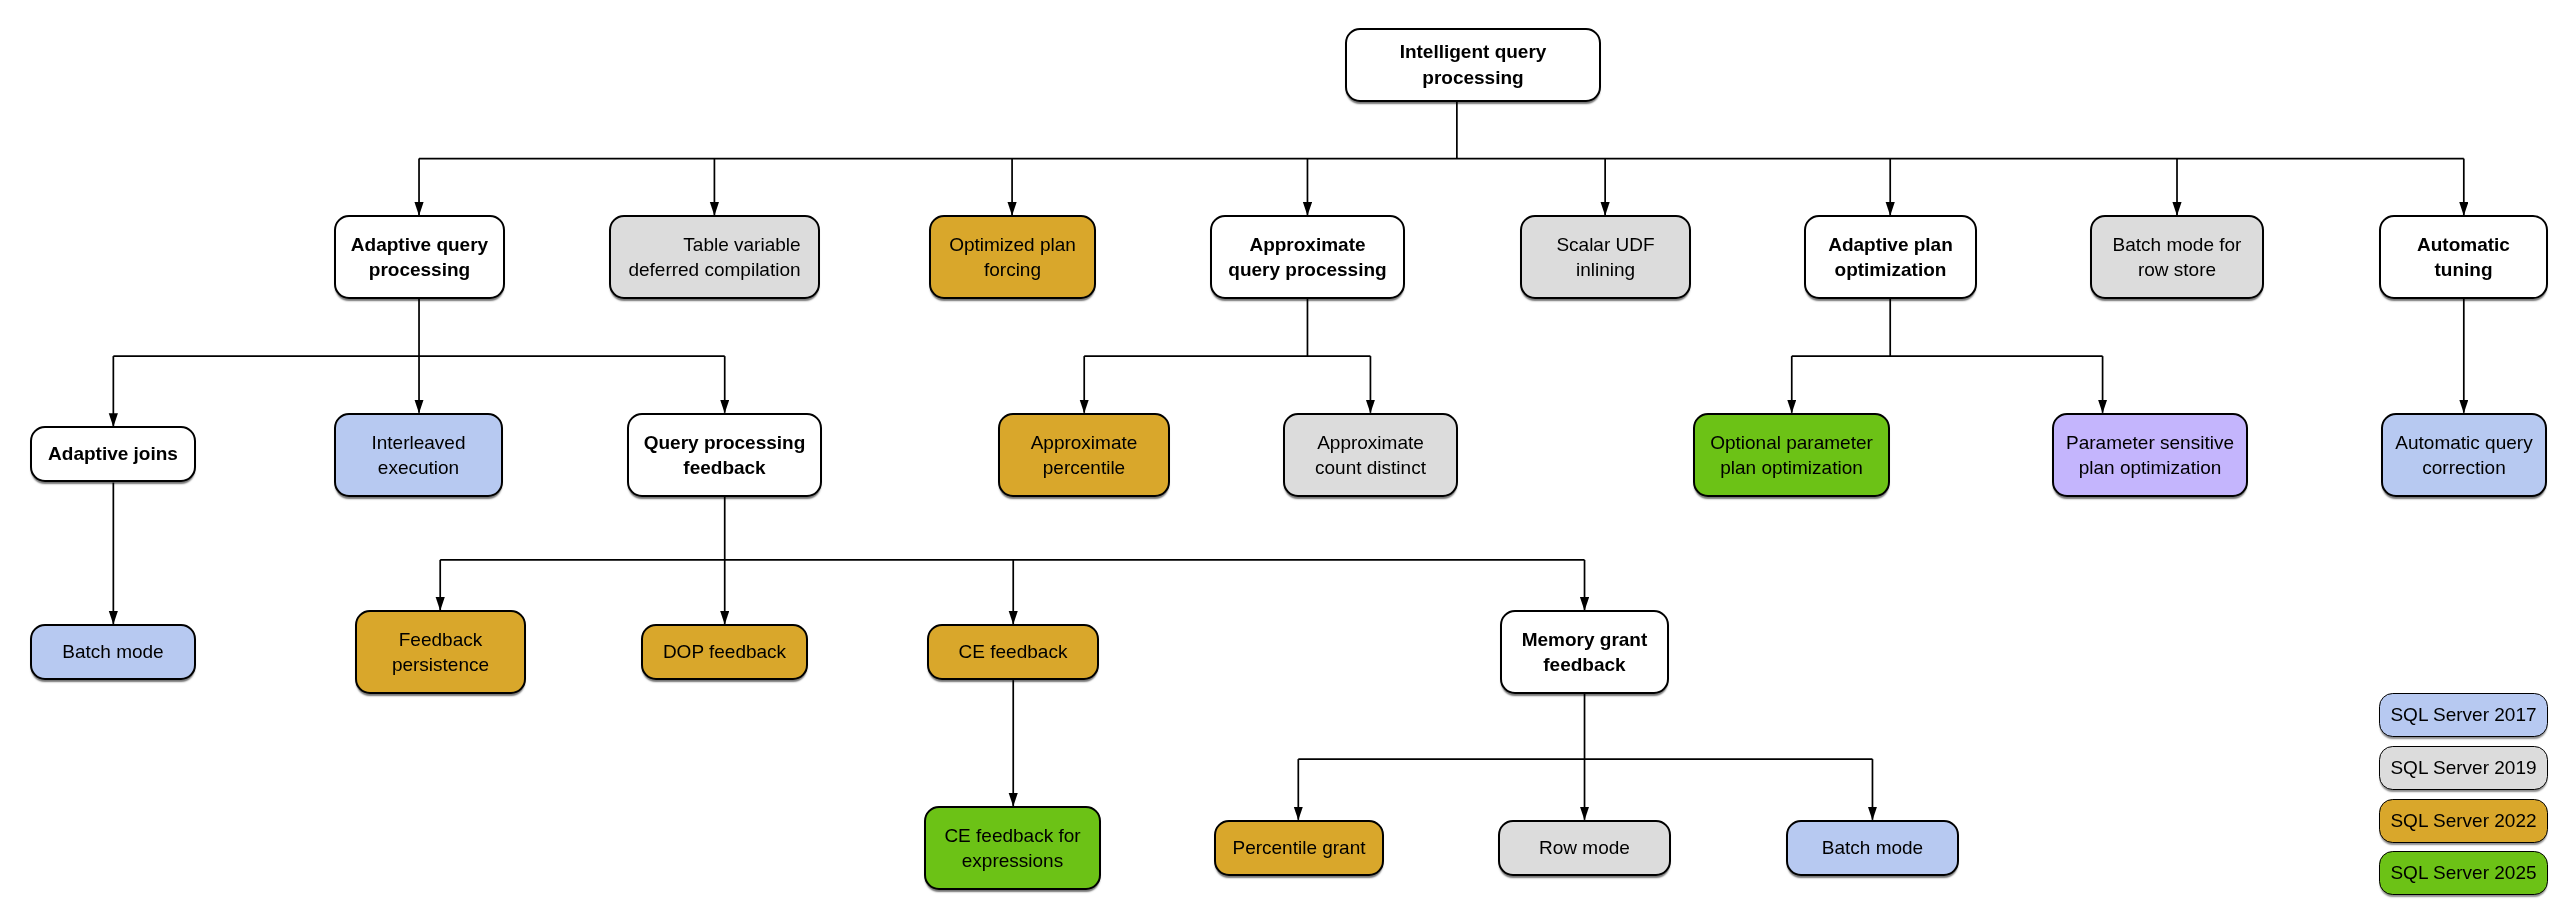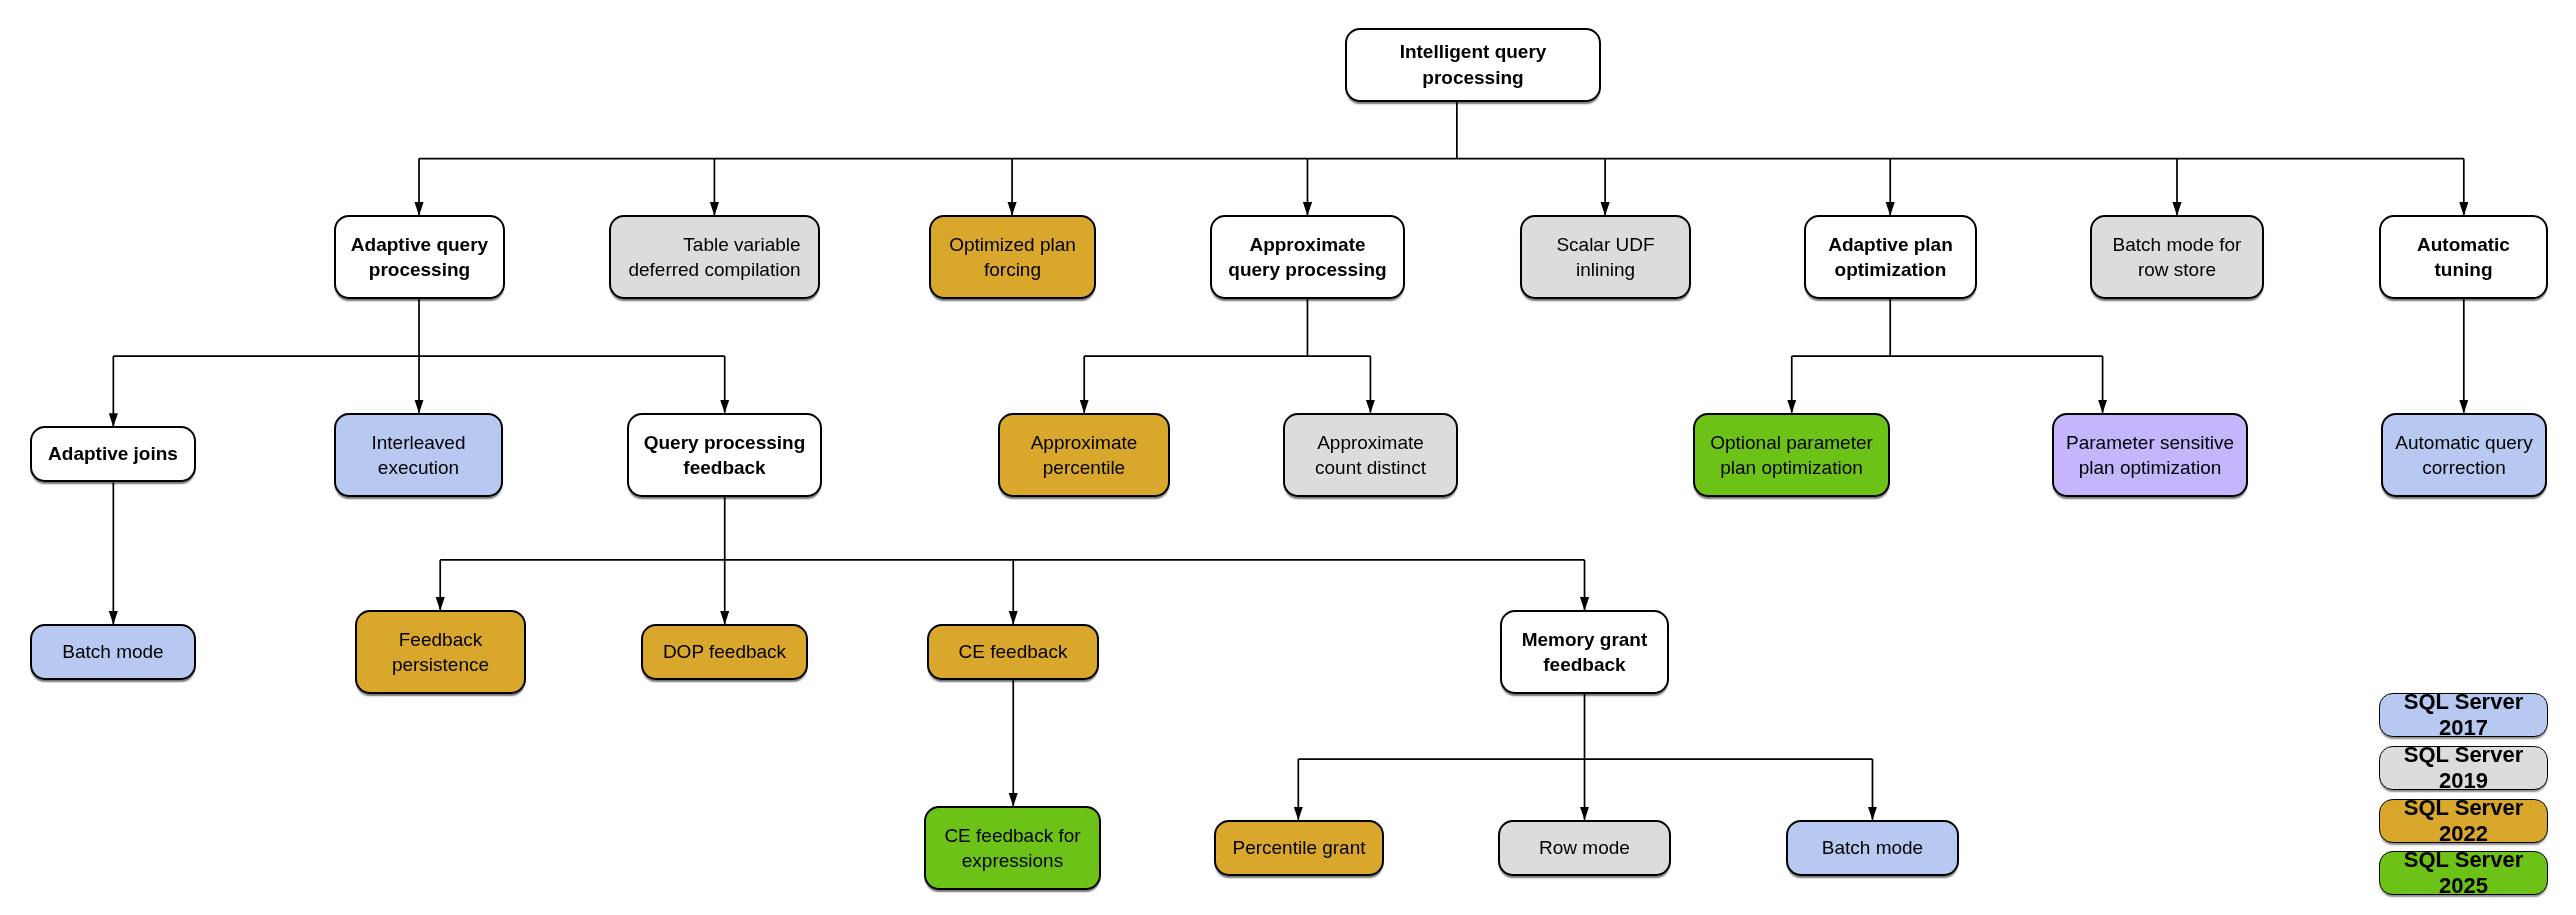--- a/index.html
+++ b/index.html
@@ -18,23 +18,22 @@
     display:flex;align-items:center;justify-content:center;
     text-align:center;font-size:19px;line-height:1.32;color:#000000;
     white-space:pre-line;padding:0 5.7px;
     box-shadow:0 2.9px 1.7px -1.1px rgba(0,0,0,0.55);
   }
   .node.bold{font-weight:bold;}
   .pill{
     position:absolute;box-sizing:border-box;
     border:1.7px solid #000000;border-radius:13.7px;
     display:flex;align-items:center;justify-content:center;
-    text-align:center;font-size:22px;color:#000000;
+    text-align:center;font-size:19px;color:#000000;
     box-shadow:0 2.3px 1.7px -1.1px rgba(0,0,0,0.45);
-    font-weight:bold;
   }
 </style>
 </head>
 <body>
 
 <div class="canvas">
   <svg class="connectors" width="2576" height="916" viewBox="0 0 4500 1600">
     <defs>
       <marker id="arrow" markerUnits="userSpaceOnUse" markerWidth="26" markerHeight="18" refX="23" refY="8" orient="auto">
         <path class="arrowhead" d="M0,0 L24,8 L0,16 Z"></path>

